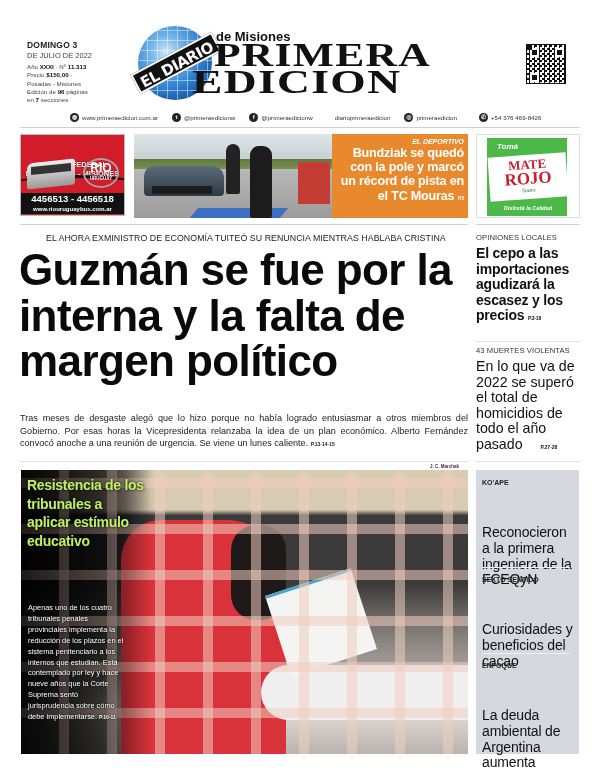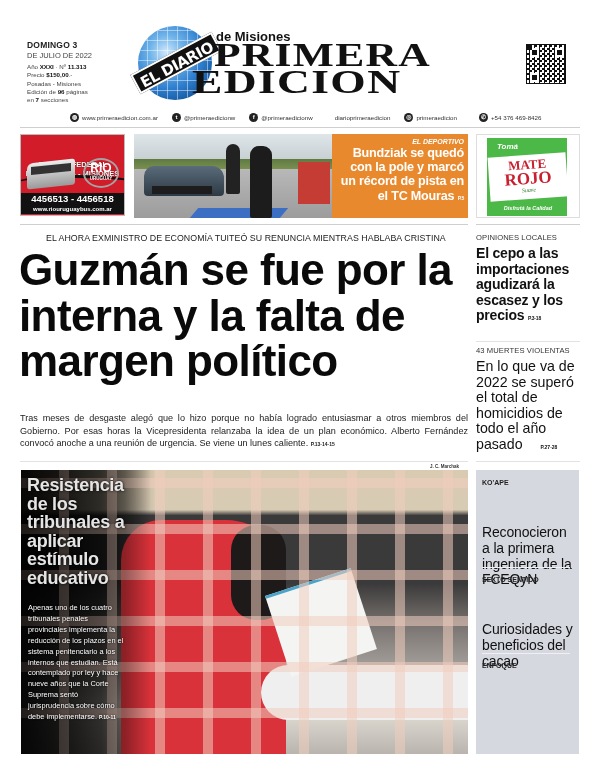--- a/index.html
+++ b/index.html
@@ -93,21 +93,21 @@
       linear-gradient(90deg, rgba(0,0,0,0.85) 0%, rgba(0,0,0,0.6) 18%, rgba(0,0,0,0) 30%),
       linear-gradient(180deg, #d9cbb1 0%, #d8cbb4 14%, #3b3a3a 16%, #3b3a3a 40%, #7a7572 55%, #a6a19c 70%, #e8e4dc 82%, #b9b4ad 100%); }
   .feature .shirt { position: absolute; left: 100px; top: 50px; width: 165px; height: 240px; background: #d9323a; border-radius: 40px 60px 0 0; }
   .feature .hair { position: absolute; left: 210px; top: 55px; width: 55px; height: 95px; background: #1f1a1a; border-radius: 25px; }
   .feature .paper { position: absolute; left: 255px; top: 110px; width: 90px; height: 85px; background: #f4f4f2; transform: rotate(-18deg); border-top: 3px solid #4aa3c8; }
   .feature .table { position: absolute; left: 240px; top: 195px; width: 210px; height: 55px; background: #efefef; border-radius: 30px 0 0 30px; }
   .feature .grid { position: absolute; inset: 0;
     background:
       repeating-linear-gradient(90deg, transparent 0 38px, rgba(240,205,190,0.55) 38px 48px),
       repeating-linear-gradient(0deg, transparent 0 36px, rgba(240,205,190,0.55) 36px 46px); }
-  .feature-title { position: absolute; left: 6px; top: 6px; width: 120px; color: #e5e5e5; font-size: 18px; font-weight: 700; line-height: 18.5px; letter-spacing: -0.3px; text-shadow: 0 0 3px #000; }
+  .feature-title { position: absolute; left: 6px; top: 6px; width: 120px; color: #bef264; font-size: 14px; font-weight: 700; line-height: 18.5px; letter-spacing: -0.3px; text-shadow: 0 0 3px #000; }
   .feature-body { position: absolute; left: 7px; top: 133px; width: 98px; color: #fff; font-size: 7.4px; line-height: 10.9px; text-shadow: 0 0 2px #000; }
   .feature-body .page { font-size: 5px; font-weight: 700; }
 
   
   .rc-sec { position: absolute; left: 476px; width: 104px; }
   .rc-kicker { font-size: 7.6px; color: #333; line-height: 10px; letter-spacing: 0.1px; }
   .rc-head-bold { font-size: 14px; font-weight: 700; line-height: 15.5px; color: #111; letter-spacing: -0.2px; }
   .rc-head { font-size: 14px; line-height: 15.5px; color: #111; }
   .rc-page-inline { font-size: 5px; font-weight: 700; }
   .gray-panel { position: absolute; left: 476px; top: 470px; width: 103px; height: 284px; background: #d5d8df; }
@@ -244,14 +244,15 @@
     <div class="gp-head">Reconocieron a la primera ingeniera de la FCEQyN</div>
   </div>
   <div class="gp-rule" style="top:97px;"></div>
   <div class="gp-item" style="top:105px;">
     <div class="gp-kicker">SEXTO SENTIDO</div>
     <div class="gp-head">Curiosidades y beneficios del cacao</div>
   </div>
   <div class="gp-rule" style="top:183px;"></div>
   <div class="gp-item" style="top:191px;">
     <div class="gp-kicker">ENFOQUE</div>
+    <div class="gp-head">La deuda ambiental de Argentina aumenta</div>
   </div>
 </div>
 
 </body></html>

